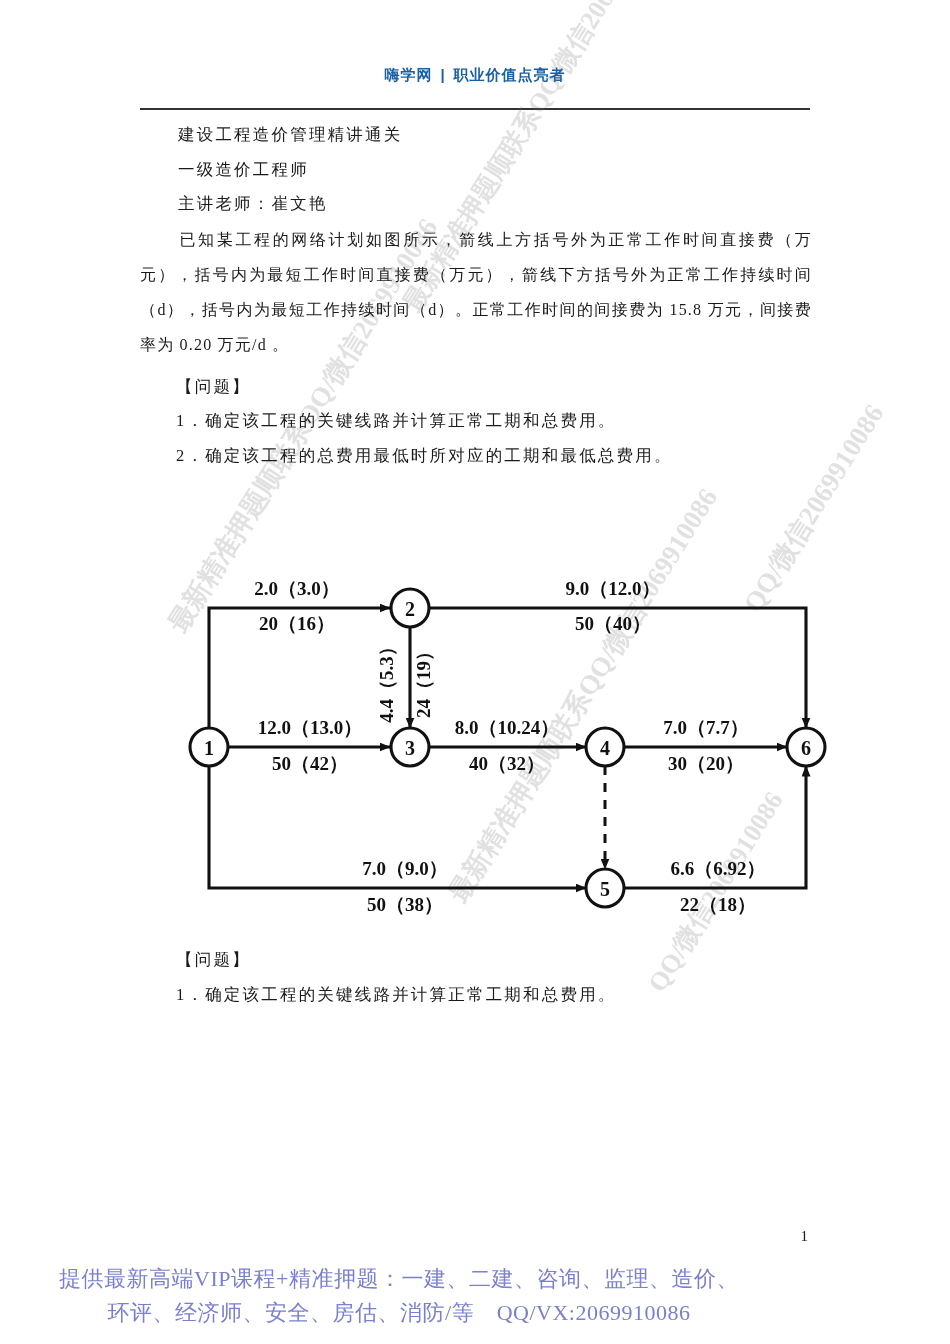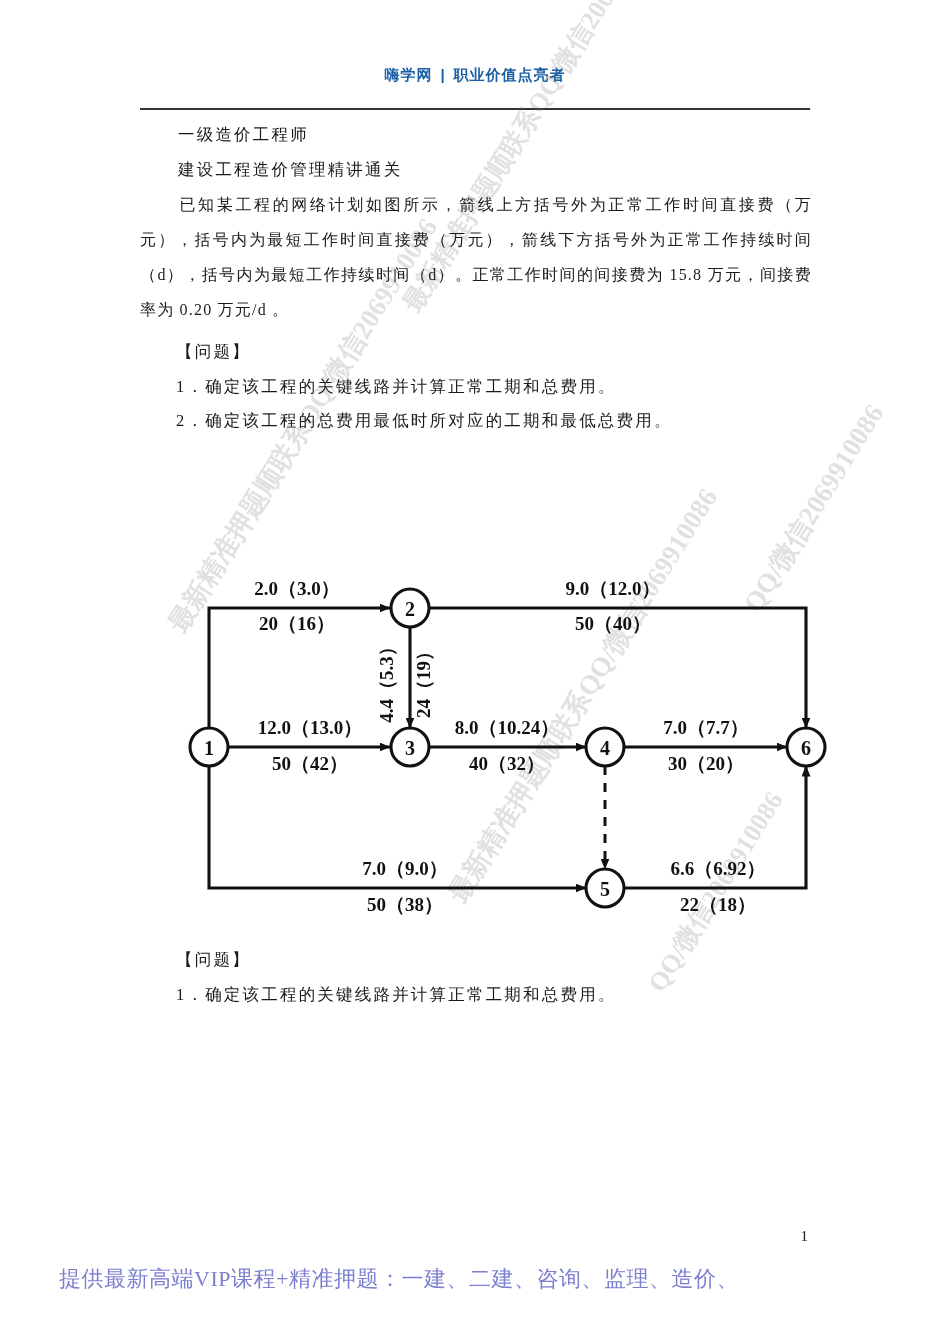--- a/index.html
+++ b/index.html
@@ -160,22 +160,23 @@
 </div>
 <div class="header-rule"></div>
 
 <div class="wm wm-a">最新精准押题顺联系QQ/微信2069910086</div>
 <div class="wm wm-b">最新精准押题顺联系QQ/微信2069910086</div>
 <div class="wm wm-c">QQ/微信2069910086</div>
 <div class="wm wm-d">最新精准押题顺联系QQ/微信2069910086</div>
 <div class="wm wm-e">QQ/微信2069910086</div>
 
 <div class="doc-body">
+  <div class="line indent1">建设工程造价管理精讲通关</div>
   <div class="line indent1">一级造价工程师</div>
-  <div class="line indent1">建设工程造价管理精讲通关</div>
+  <div class="line indent1">主讲老师：崔文艳</div>
   <div class="para"><span class="ti"></span><span>已知某工程的网络计划如图所示，箭线上方括号外为正常工作时间直接费（万元），括号内为最短工作时间直接费（万元），箭线下方括号外为正常工作持续时间（d），括号内为最短工作持续时间（d）。正常工作时间的间接费为 15.8 万元，间接费率为 0.20 万元/d 。</span></div>
   <div class="line indent2">【问题】</div>
   <div class="line indent-num">1．确定该工程的关键线路并计算正常工期和总费用。</div>
   <div class="line indent-num">2．确定该工程的总费用最低时所对应的工期和最低总费用。</div>
 </div>
 
 <div class="diagram">
   <svg width="730" height="345" viewBox="0 0 730 345" xmlns="http://www.w3.org/2000/svg">
     <defs>
       <marker id="ah" markerWidth="11" markerHeight="9" refX="10.5" refY="4.5" orient="auto" markerUnits="userSpaceOnUse">
@@ -264,13 +265,14 @@
 </div>
 
 <div class="doc-body" style="top:935px;">
   <div class="line indent2">【问题】</div>
   <div class="line indent-num">1．确定该工程的关键线路并计算正常工期和总费用。</div>
 </div>
 
 <div class="page-number">1</div>
 <div class="footer-promo">
   <div class="l1">提供最新高端VIP课程+精准押题：一建、二建、咨询、监理、造价、</div>
+  <div class="l2">环评、经济师、安全、房估、消防/等　QQ/VX:2069910086</div>
 </div>
 
 </body></html>

